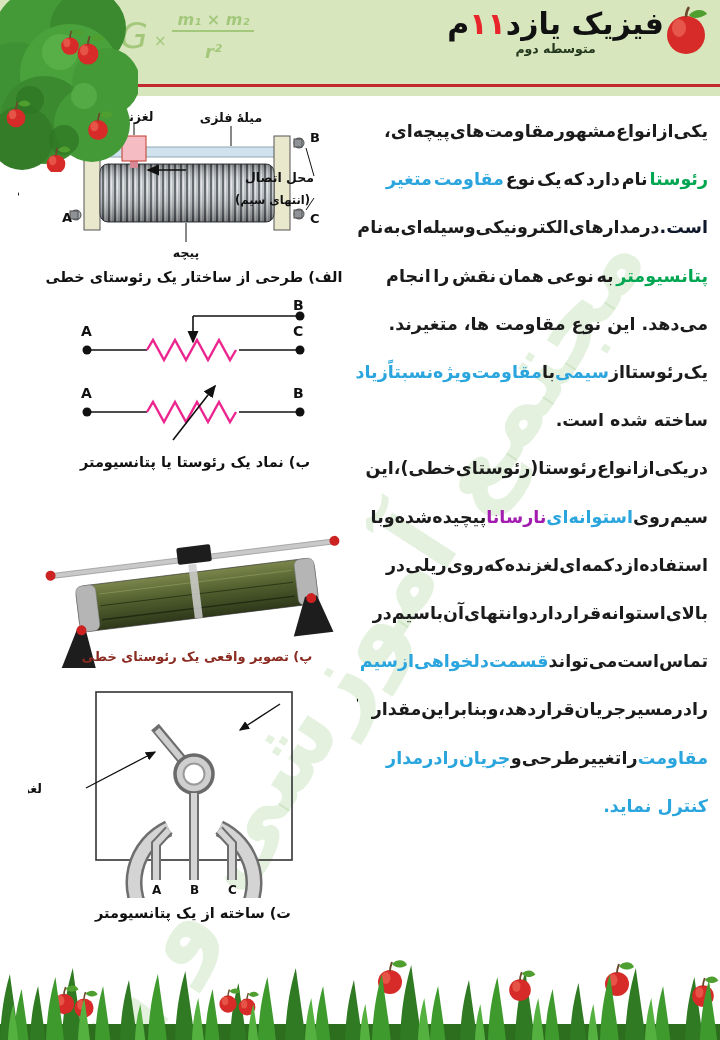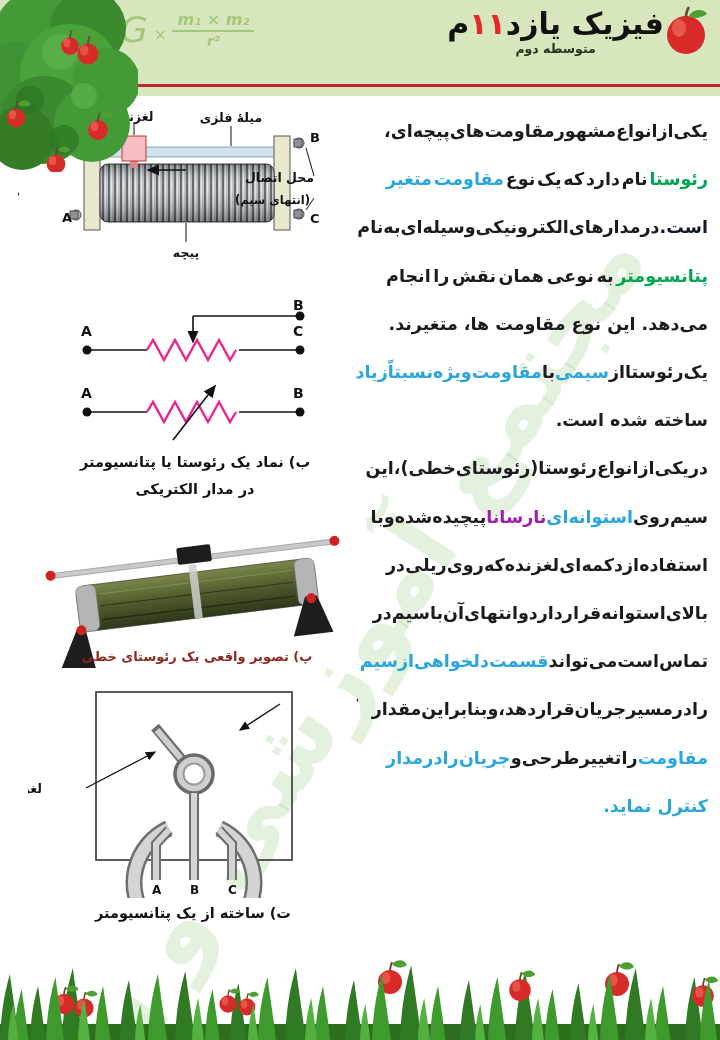--- a/index.html
+++ b/index.html
@@ -10,21 +10,21 @@
   
   .hdr{position:absolute;top:0;left:0;width:720px;height:96px;background:#d8e6bd;}
   .hdr-line{position:absolute;top:84px;left:26px;right:0;height:3px;background:#c1272d;z-index:1;}
   .tree{position:absolute;top:0;left:0;z-index:2;}
   .formula{position:absolute;left:120px;top:10px;color:#a3c87c;font-style:italic;
            display:flex;align-items:center;gap:6px;z-index:1;}
   .formula .g{font-size:36px;line-height:1;}
   .formula .x{font-size:15px;margin-top:10px;}
   .frac{display:flex;flex-direction:column;align-items:center;font-size:16px;font-weight:bold;}
   .frac .num{border-bottom:2px solid #a3c87c;padding:0 5px 1px;}
-  .frac .den{padding-top:1px;font-size:14px;}
+  .frac .den{padding-top:9px;font-size:18px;}
   .title-wrap{position:absolute;right:10px;top:6px;display:flex;align-items:center;z-index:2;}
   .title-txt{text-align:center;}
   .title-main{direction:rtl;font-size:30px;font-weight:bold;color:#111;line-height:1.1;white-space:nowrap;}
   .title-accent{color:#e8252b;}
   .subtitle{font-size:12.5px;font-weight:bold;color:#23381d;letter-spacing:1px;margin-top:1px;direction:rtl;}
 
   
   .watermark{position:absolute;left:184px;top:851px;width:800px;transform-origin:0 50%;
              transform:rotate(-57deg);font-size:100px;font-weight:bold;direction:rtl;
              color:rgba(150,200,130,0.26);white-space:nowrap;z-index:0;pointer-events:none;}
@@ -153,20 +153,21 @@
       <text x="116" y="11" font-size="12.5" font-weight="bold" fill="#111" text-anchor="middle" direction="rtl">لغزنده</text>
       <text x="213" y="12" font-size="12.5" font-weight="bold" fill="#111" text-anchor="middle" direction="rtl">میلهٔ فلزی</text>
       <text x="2" y="86" font-size="12.5" font-weight="bold" fill="#111" direction="rtl" text-anchor="start">محل اتصال</text>
       <text x="296" y="72" font-size="12.5" font-weight="bold" fill="#111" direction="rtl" text-anchor="start">محل اتصال</text>
       <text x="292" y="94" font-size="11.5" font-weight="bold" fill="#111" direction="rtl" text-anchor="start">(انتهای سیم)</text>
       <text x="168" y="147" font-size="12.5" font-weight="bold" fill="#111" text-anchor="middle" direction="rtl">پیچه</text>
       <text x="44" y="112" font-size="13" font-weight="bold" fill="#111">A</text>
       <text x="292" y="32" font-size="13" font-weight="bold" fill="#111">B</text>
       <text x="292" y="113" font-size="13" font-weight="bold" fill="#111">C</text>
     </svg>
+    <div class="fig-caption">الف) طرحی از ساختار یک رئوستای خطی</div>
   </div>
 
   <div class="fig" style="left:55px;top:300px;width:280px;">
     <svg width="280" height="142" viewBox="0 0 280 142">
 
       <text x="26" y="36" font-size="14" font-weight="bold" fill="#111">A</text>
       <text x="238" y="36" font-size="14" font-weight="bold" fill="#111">C</text>
       <text x="238" y="10" font-size="14" font-weight="bold" fill="#111">B</text>
       <circle cx="32" cy="50" r="4.5" fill="#111"></circle>
       <circle cx="245" cy="50" r="4.5" fill="#111"></circle>
@@ -181,21 +182,20 @@
       <text x="238" y="98" font-size="14" font-weight="bold" fill="#111">B</text>
       <circle cx="32" cy="112" r="4.5" fill="#111"></circle>
       <circle cx="245" cy="112" r="4.5" fill="#111"></circle>
       <line x1="32" y1="112" x2="92" y2="112" stroke="#111" stroke-width="1.6"></line>
       <line x1="184" y1="112" x2="245" y2="112" stroke="#111" stroke-width="1.6"></line>
       <path d="M92,112 l6,-10 l11,20 l11,-20 l11,20 l11,-20 l11,20 l11,-20 l11,20 l6,-10" fill="none" stroke="#ec268f" stroke-width="2.4"></path>
       <line x1="118" y1="140" x2="160" y2="86" stroke="#111" stroke-width="1.6" marker-end="url(#mArr)"></line>
     </svg>
     <div class="fig-caption two">
       <div>ب) نماد یک رئوستا یا پتانسیومتر</div>
-      <div>در مدار الکتریکی</div>
     </div>
   </div>
 
   <div class="fig" style="left:32px;top:520px;width:330px;height:148px;">
     <svg width="330" height="148" viewBox="0 0 330 148">
       <defs>
         <linearGradient id="bodyGrad" x1="0" y1="0" x2="0" y2="1">
           <stop offset="0" stop-color="#7b864c"></stop>
           <stop offset="0.45" stop-color="#525f2e"></stop>
           <stop offset="1" stop-color="#2e381a"></stop>

